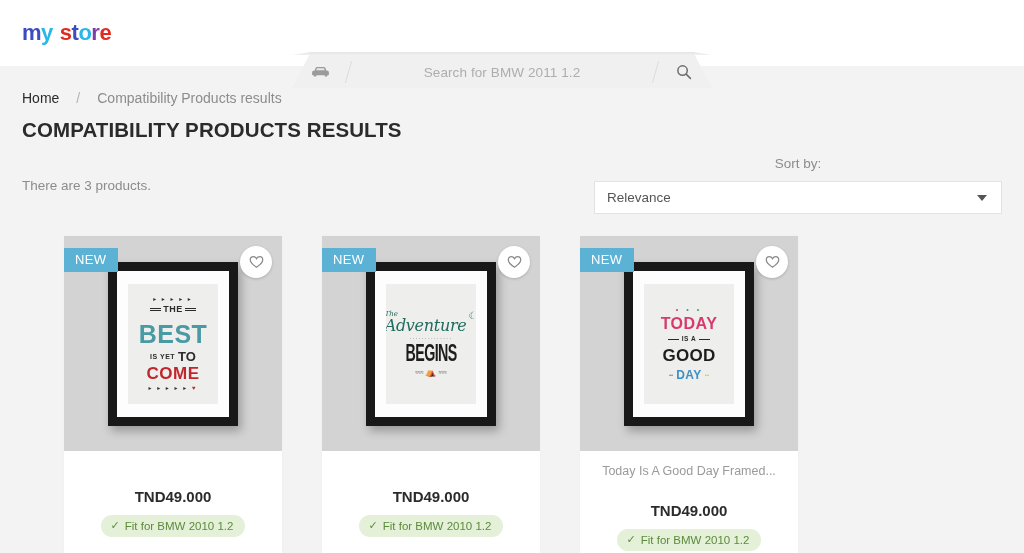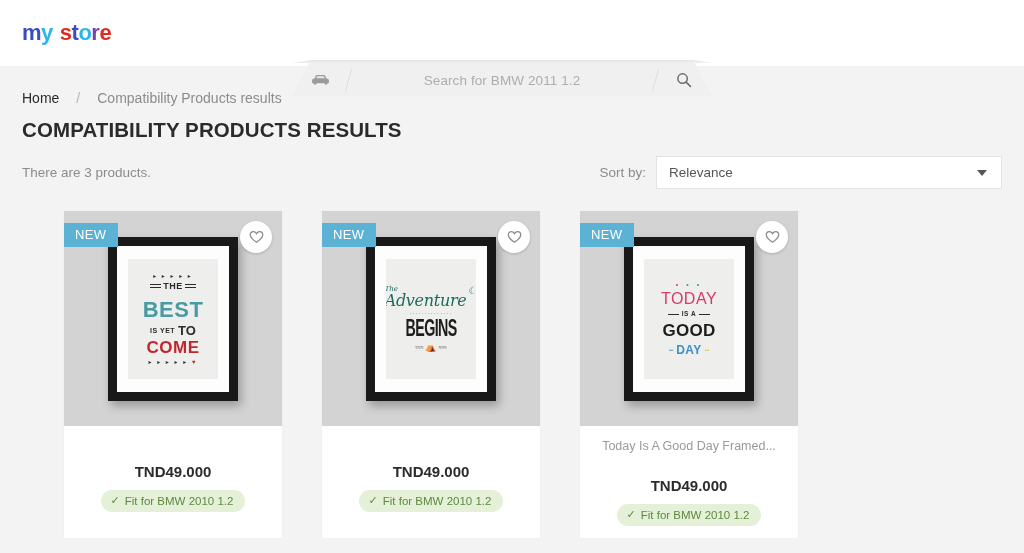--- a/index.html
+++ b/index.html
@@ -44,21 +44,21 @@
     font-size: 14.5px;
     letter-spacing: 0.4px;
     text-decoration: none;
     white-space: nowrap;
   }
 
   
   .searchwrap {
     position: absolute;
     left: 292px;
-    top: 60px;
+    top: 52px;
     width: 420px;
     height: 36px;
     z-index: 6;
   }
   .searchbg {
     position: absolute;
     inset: 0;
     background: #f0f0f0;
     clip-path: polygon(4.5% 0, 95.5% 0, 100% 100%, 0% 100%);
     box-shadow: 0 1px 2px rgba(0,0,0,0.07);
@@ -129,24 +129,25 @@
   }
   .count {
     font-size: 13.5px;
     color: #8c8c8c;
   }
   .sortwrap {
     margin-left: auto;
     display: flex;
     align-items: center;
     gap: 10px;
+    flex-direction: column;
   }
   .sortlabel { font-size: 13.5px; color: #8c8c8c; }
   .select {
-    width: 346px; height: 33px;
+    width: 408px; height: 33px;
     background: #fff;
     border: 1px solid #e3e3e3;
     display: flex; align-items: center;
     padding: 0 12px;
     font-size: 13.5px;
     color: #555;
     cursor: pointer;
     position: relative;
   }
   .caret {
@@ -222,42 +223,42 @@
     line-height: 1;
     overflow: hidden;
   }
 
   
   .p-arrows { font-size: 6px; letter-spacing: 2px; color: #333; }
   .p-the { font-size: 9px; font-weight: bold; color: #2b2b2b; letter-spacing: 0.5px;
            display:flex; align-items:center; gap:2px; margin-top:3px;}
   .p-the .bars { display:inline-block; width:11px; }
   .p-the .bars i { display:block; height:1px; background:#2b2b2b; margin:1.5px 0; }
-  .p-best { font-size: 22px; font-weight: bold; color: #4a9aa4; letter-spacing: 0.5px; margin-top: 8px; }
+  .p-best { font-size: 25px; font-weight: bold; color: #4a9aa4; letter-spacing: 0.5px; margin-top: 8px; }
   .p-isyet { display:flex; align-items:center; gap:3px; margin-top:3px; }
   .p-isyet .small { font-size:7px; font-weight:bold; color:#2b2b2b; letter-spacing:0.5px;}
   .p-isyet .to { font-size:13px; font-weight:bold; color:#2b2b2b;}
   .p-come { font-size: 17px; font-weight: bold; color: #c0272d; letter-spacing: 0.5px; margin-top: 2px; }
   .p-arrows2 { font-size: 6px; letter-spacing: 2px; color: #333; margin-top: 3px; }
   .p-heart { color: #c0272d; }
 
   
   .p2-top { position: relative; display:flex; align-items:flex-start; }
   .p2-the { font-size: 7px; color: #1f6b5e; font-style: italic; font-family: "DejaVu Serif", serif; }
   .p2-adv { font-size: 16px; color: #1f6b5e; font-style: italic; font-family: "DejaVu Serif", serif; letter-spacing: -0.3px; }
   .p2-moon { color: #1f6b5e; font-size: 10px; margin-left: 2px; }
   .p2-dots { font-size: 5px; letter-spacing: 1.4px; color: #2b2b2b; margin-top: 2px; }
   .p2-begins { font-size: 23px; font-weight: bold; color: #1d1d1d; letter-spacing: -1px;
                transform: scaleX(0.62); font-family: "Liberation Sans", sans-serif; margin-top: 1px;}
   .p2-bottom { display:flex; align-items:center; gap:2px; margin-top:3px; font-size:5px; color:#2b2b2b;}
   .p2-tent { color:#1f6b5e; font-size: 9px; }
 
   
   .p3-dots { font-size: 7px; letter-spacing: 3px; margin-bottom: 3px; }
-  .p3-today { font-size: 16px; font-weight: normal; color: #d63b6a; letter-spacing: 0.5px; }
+  .p3-today { font-size: 16px; font-weight: bold; color: #d63b6a; letter-spacing: 0.5px; }
   .p3-isa { display:flex; align-items:center; gap:3px; margin-top:4px; font-size:6.5px; font-weight:bold; color:#2b2b2b; letter-spacing:0.5px;}
   .p3-isa .line { width:11px; height:1.2px; background:#2b2b2b; }
   .p3-good { font-size: 17px; font-weight: bold; color: #1d1d1d; letter-spacing: 0.3px; margin-top: 4px; }
   .p3-day { display:flex; align-items:center; gap:3px; margin-top:5px; }
   .p3-day .d { font-size: 12px; font-weight: bold; color: #3f8fc4; letter-spacing: 0.5px; }
   .p3-day .sm { font-size: 6px; }
 
   
   .cardbody {
     padding: 13px 10px 12px 10px;

